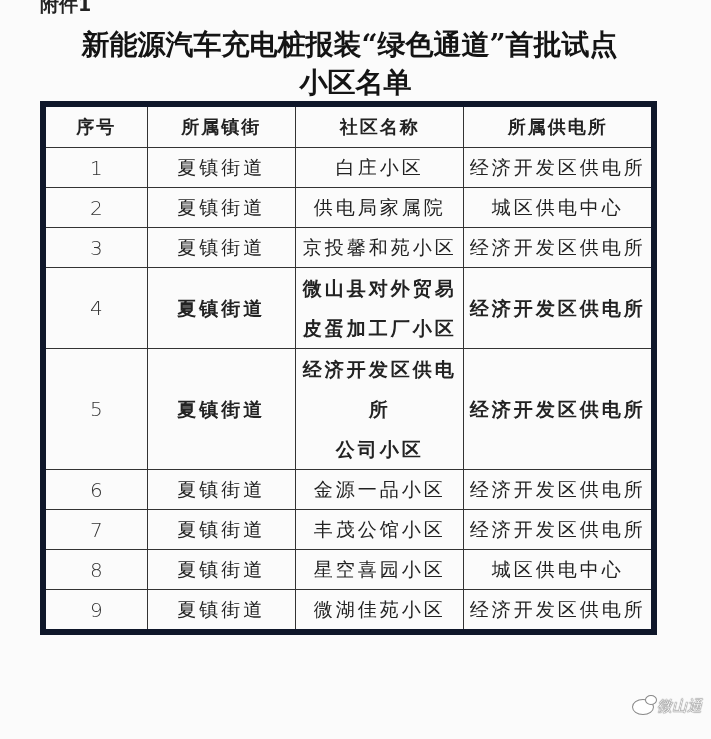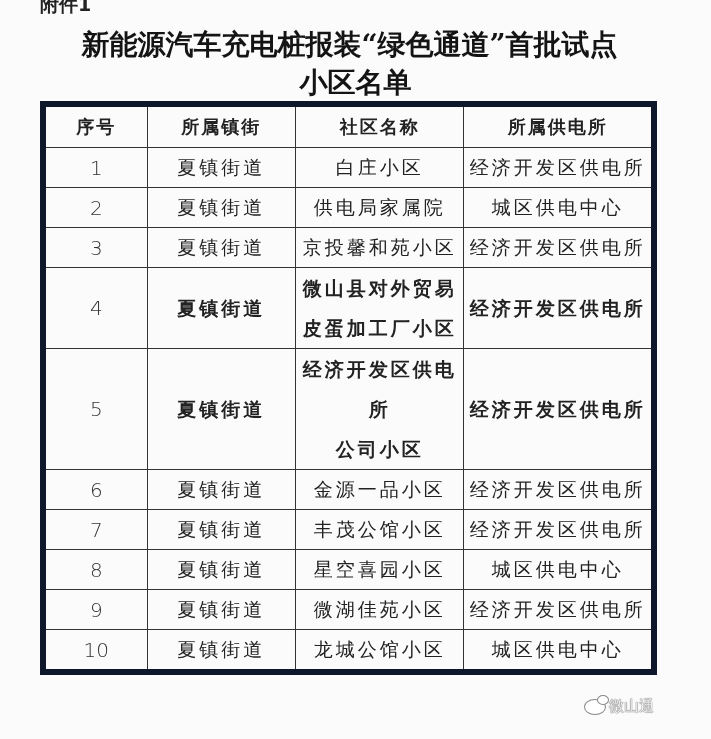--- a/index.html
+++ b/index.html
@@ -31,24 +31,24 @@
     text-align:center; vertical-align:middle;
     font-size:19px; font-weight:normal; color:#222;
     letter-spacing:3px; padding:0;
   }
   th { font-weight:bold; height:40px; letter-spacing:2px; font-family:"DejaVu Sans", sans-serif; font-size:18px; }
   td { height:39px; }
   td.tall { height:80px; line-height:40px;font-weight:bold; }
   td.num { font-family:"DejaVu Sans", sans-serif; font-weight:300; letter-spacing:0; font-size:20px; color:#333; }
   col.c1 { width:105px; } col.c2 { width:150px; } col.c3 { width:170px; } col.c4 { width:192px; }
   .watermark {
-    position:absolute; left:584px; top:697px;
+    position:absolute; left:632px; top:697px;
     font-family:"DejaVu Sans", sans-serif; font-size:15px; color:#f5f5f5;
     text-shadow:0 0 1px #555, 0 0 1px #555;
-    display:flex; align-items:center; gap:3px;
+    display:flex; align-items:center; gap:3px;font-style:italic;
   }
   .wm-icon {
     width:20px; height:14px; border:1.5px solid #888; border-radius:50%;
     background:#fff; position:relative;
   }
   .wm-icon::after {
     content:""; position:absolute; right:-4px; top:-5px;
     width:10px; height:8px; border:1.5px solid #888; border-radius:50%; background:#fff;
   }
 </style>
@@ -128,25 +128,19 @@
       <td>夏镇街道</td>
       <td>星空喜园小区</td>
       <td>城区供电中心</td>
     </tr>
     <tr>
       <td class="num">9</td>
       <td>夏镇街道</td>
       <td>微湖佳苑小区</td>
       <td>经济开发区供电所</td>
     </tr>
-    <tr>
-      <td class="num">10</td>
-      <td>夏镇街道</td>
-      <td>龙城公馆小区</td>
-      <td>城区供电中心</td>
-    </tr>
   </tbody>
 </table>
 
 <div class="watermark">
   <span class="wm-icon"></span>
   <span>微山通</span>
 </div>
 
 </body></html>

